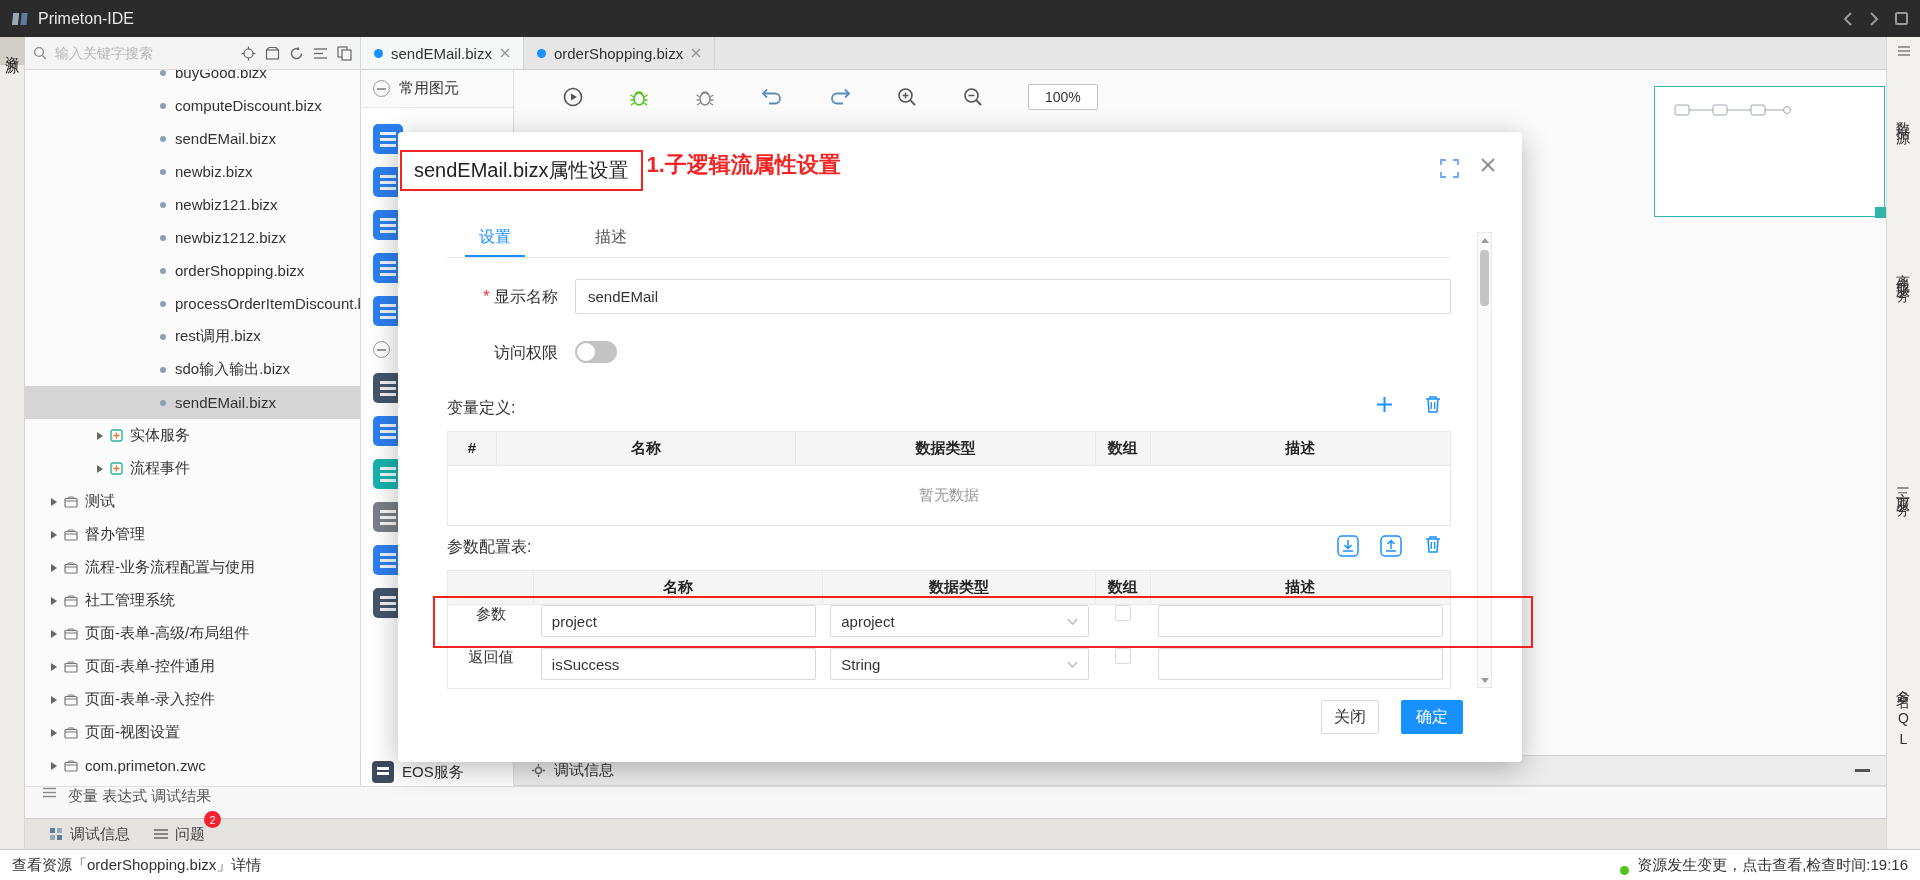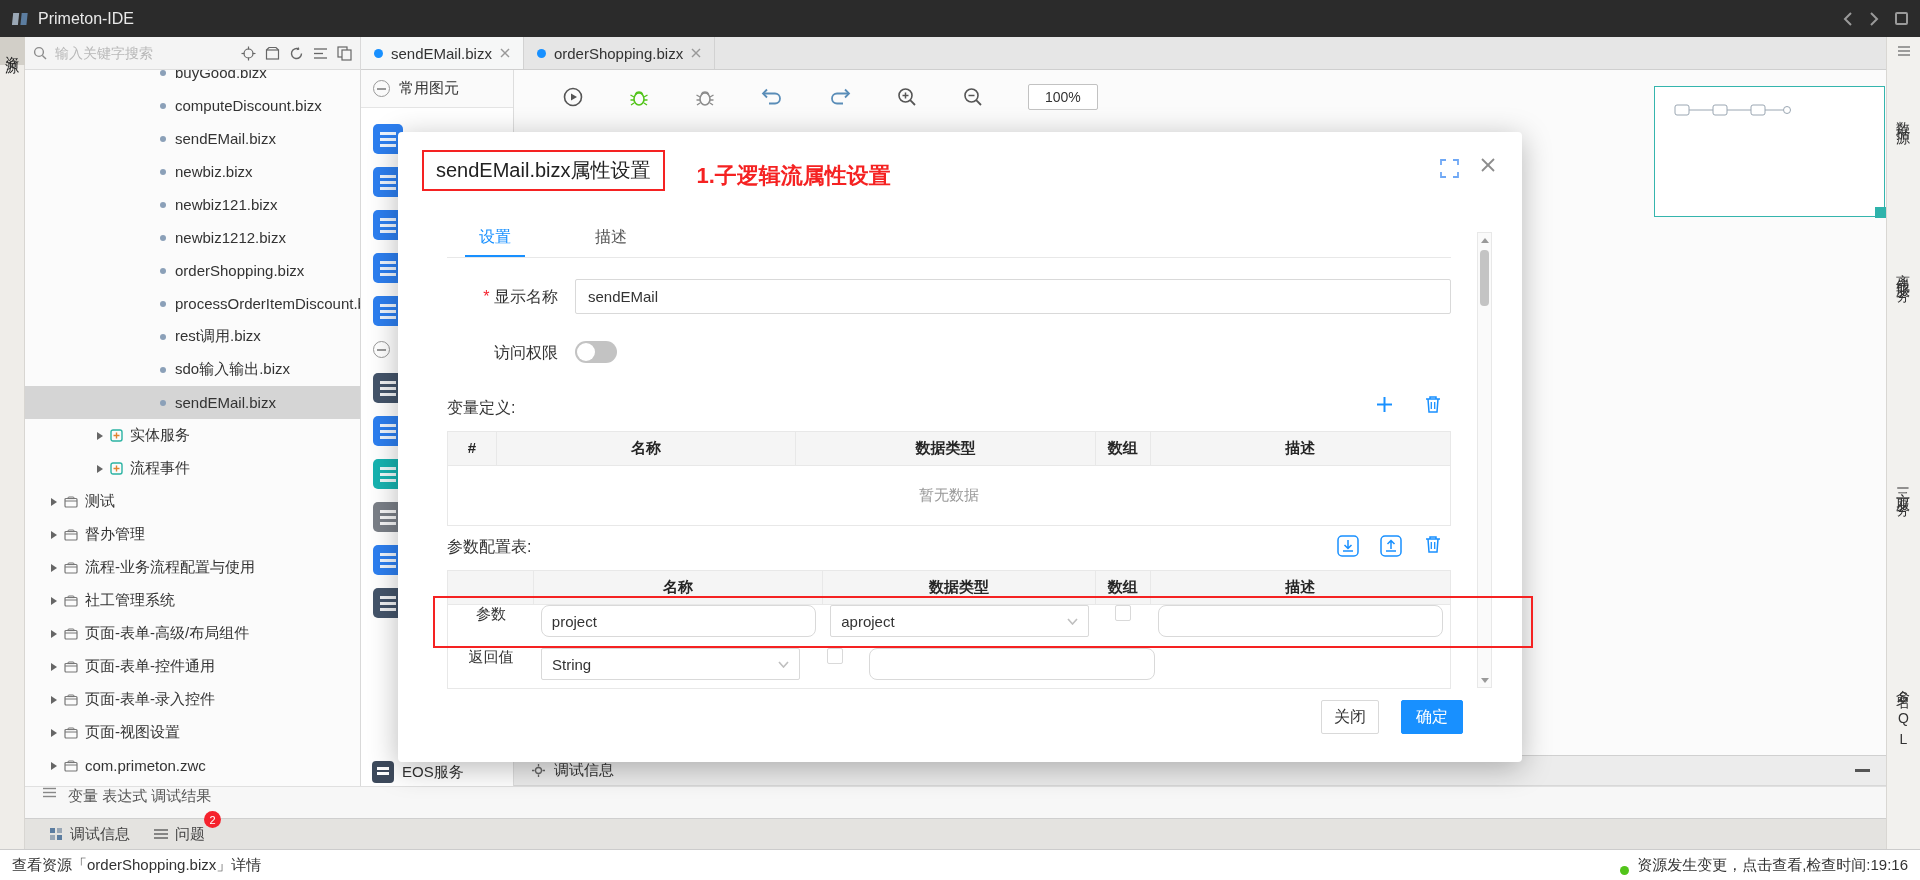--- a/index.html
+++ b/index.html
@@ -90,21 +90,21 @@
   .badge{position:absolute;top:-8px;right:-4px;min-width:17px;height:17px;border-radius:9px;background:#f5222d;
     color:#fff;font-size:11px;display:flex;align-items:center;justify-content:center;padding:0 4px}
   .statusbar{position:absolute;left:0;top:849px;width:1920px;height:31px;background:#fff;border-top:1px solid #ccc;
     display:flex;align-items:center;padding:0 12px;font-size:15px;color:#333}
   .status-right{margin-left:auto;display:flex;align-items:flex-end;gap:8px}
   .gdot{width:9px;height:9px;border-radius:50%;background:#52c41a}
 
   
   .modal{position:absolute;left:398px;top:132px;width:1124px;height:630px;background:#fff;border-radius:4px;
     box-shadow:0 6px 30px rgba(0,0,0,.28);z-index:50}
-  .m-title-wrap{position:absolute;left:24px;top:18px;display:flex;align-items:flex-end;gap:32px}
+  .m-title-wrap{position:absolute;left:2px;top:18px;display:flex;align-items:flex-start;gap:4px}
   .m-title-box{border:2px solid #f52222;padding:5px 12px;font-size:20px;color:#222;font-weight:500;white-space:nowrap}
   .m-ann{color:#f52222;font-size:22px;font-weight:600;white-space:nowrap}
   .m-expand{position:absolute;left:1042px;top:27px}
   .m-close{position:absolute;left:1082px;top:25px}
   .m-tabs{position:absolute;left:49px;top:95px;width:1004px;height:31px;border-bottom:1px solid #e8e8e8;
     display:flex;gap:56px;padding-left:18px;font-size:16px}
   .m-tab{padding:0 14px 9px;color:#555;cursor:default}
   .m-tab.active{color:#1890ff;border-bottom:2px solid #1890ff}
   .flabel{position:absolute;left:0;width:160px;text-align:right;font-size:16px;color:#333;line-height:35px;white-space:nowrap}
   .req::before{content:"* ";color:#f5222d}
@@ -117,21 +117,21 @@
   .mth{display:flex;background:#f5f5f5;border-bottom:1px solid #e8e8e8;font-weight:700;color:#262626;font-size:15px}
   .mth>div{padding:7px 0;text-align:center;border-right:1px solid #e8e8e8}
   .mth>div:last-child{border-right:none}
   .t1c1{width:49px}.t1c2{width:300px}.t1c3{width:300px}.t1c4{width:55px}.t1c5{width:300px}
   .t2c1{width:86px}.t2c2{width:290px}.t2c3{width:273px}.t2c4{width:55px}.t2c5{width:300px}
   .mt-empty{height:59px;display:flex;align-items:center;justify-content:center;color:#999;font-size:15px}
   .mtr{display:flex;align-items:flex-start;border-bottom:1px solid #f0f0f0}
   .mtr:last-child{border-bottom:none}
   .mtr>div{display:flex;align-items:center;justify-content:center}
   .mtr .kind{font-size:15px;color:#333;font-weight:500}
-  .cell-input{flex:1;margin:0 7px;height:32px;border:1px solid #d9d9d9;border-radius:8px;padding:0 10px;
+  .cell-input{flex:1;margin:0 7px;height:32px;border:1px solid #d9d9d9;border-radius:2px;padding:0 10px;
     font-size:15px;color:#333;outline:none;font-family:inherit;min-width:0}
   .cell-select{flex:1;margin:0 7px;height:32px;border:1px solid #d9d9d9;border-radius:2px;padding:0 10px;
     display:flex;align-items:center;font-size:15px;color:#333;background:#fff}
   .cell-select .sel-txt{flex:1;text-align:left}
   .cb{appearance:none;-webkit-appearance:none;width:16px;height:16px;border:1px solid #d9d9d9;border-radius:2px;background:#fff}
   .ann-row{position:absolute;left:35px;top:464px;width:1100px;height:52px;border:2px solid #f52222;z-index:6;pointer-events:none}
   .m-scroll{position:absolute;left:1079px;top:100px;width:15px;height:456px;background:#fafafa;border:1px solid #e8e8e8}
   .sc-up,.sc-dn{position:absolute;left:0;width:13px;height:14px;display:flex;align-items:center;justify-content:center}
   .sc-up{top:0}.sc-dn{bottom:0}
   .tri-up{width:0;height:0;border-bottom:5px solid #999;border-left:4px solid transparent;border-right:4px solid transparent}
@@ -676,20 +676,23 @@
           </div>
         <div class="t2c4">
             <input type="checkbox" class="cb" style="">
           </div>
         <div class="t2c5">
             <input class="cell-input" style="">
           </div>
       </div>
       <div class="mtr" style="height:40px">
         <div class="t2c1 kind">返回值</div>
+        <div class="t2c2">
+            <input class="cell-input" value="isSuccess" style="">
+          </div>
         <div class="t2c3">
             <span class="cell-select">
               <span class="sel-txt">String</span>
               <svg width="11" height="7" viewBox="0 0 11 7">
                 <polyline points="1,1 5.5,6 10,1" fill="none" stroke="#bfbfbf" stroke-width="1.6"></polyline>
               </svg>
             </span>
           </div>
         <div class="t2c4">
             <input type="checkbox" class="cb" style="">

